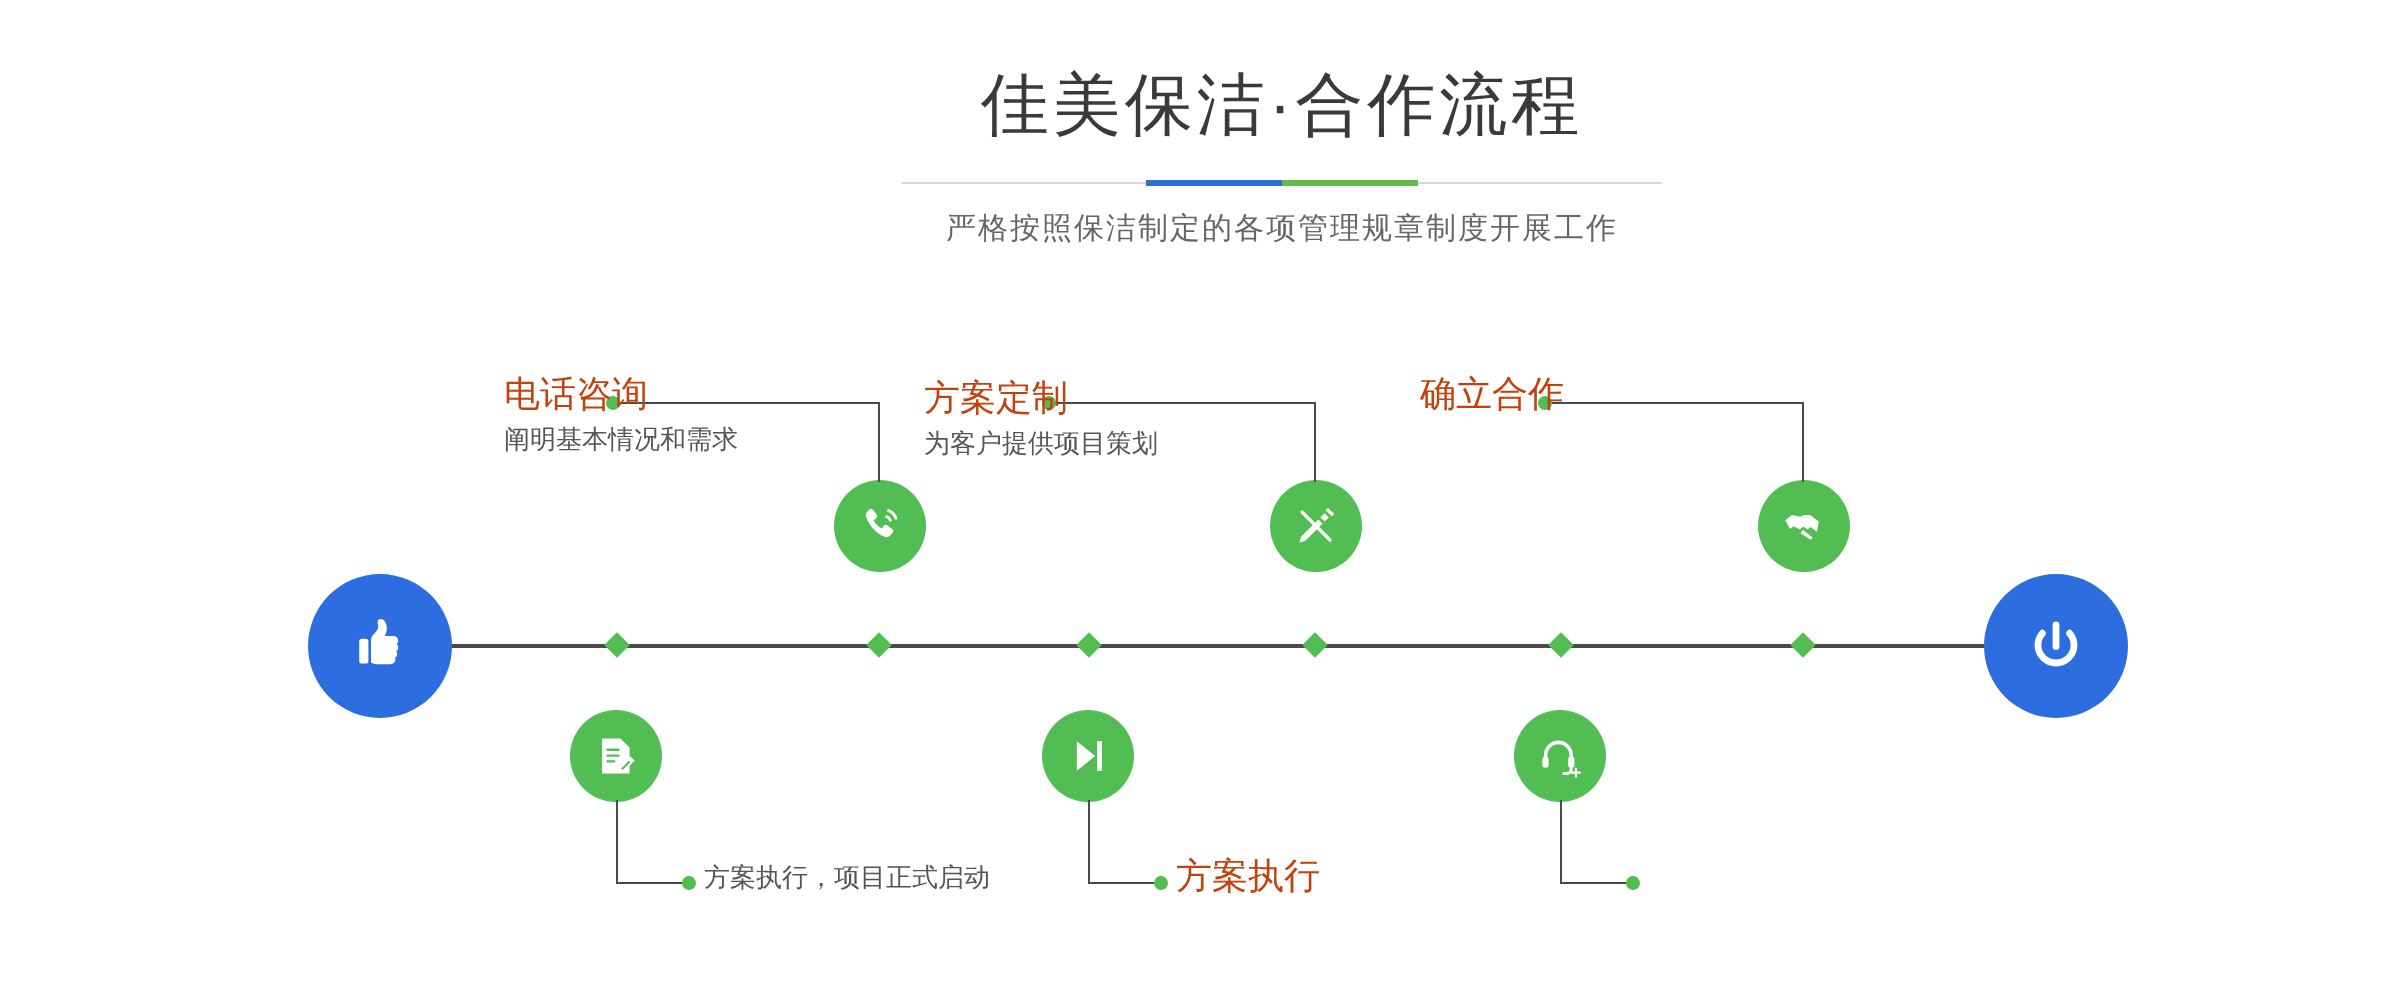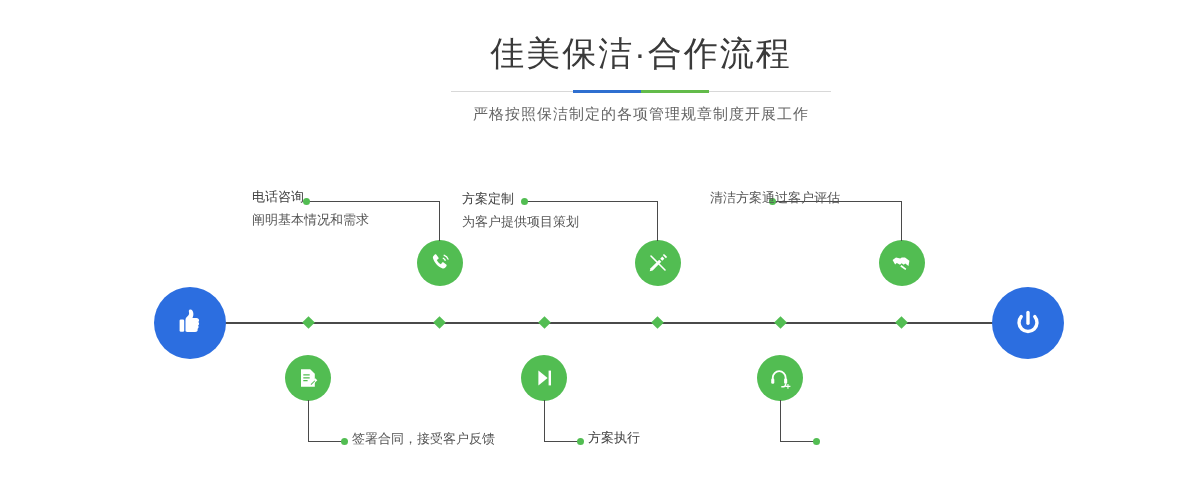--- a/index.html
+++ b/index.html
@@ -137,22 +137,22 @@
     height: 7px;
     border-radius: 50%;
     background: #52bd52;
   }
 
   .label {
     position: absolute;
     white-space: nowrap;
   }
   .label .lbl-title {
-    font-size: 13px;
-    color: #404040;
+    font-size: 18px;
+    color: #c2410c;
     line-height: 22px;
   }
   .label .lbl-desc {
     font-size: 13px;
     color: #555;
     line-height: 20px;
     margin-top: 2px;
   }
   .label.above { text-align: left; }
   .label.below { text-align: left; }
@@ -219,21 +219,21 @@
           <path fill="#ffffff" d="M13.8 17.6l5.4-5.4 2.1 2.1-5.4 5.4-2.6 0.6z"></path>
           <path fill="#52bd52" d="M14.6 18.3l3.9-3.9 0.7 0.7-3.9 3.9z"></path>
         </svg>
       </span>
     </div>
     <div class="diamond" style="left:304px; top:318px;"></div>
     <div class="connector conn-v" style="left:308px; top:400px; height:42px;"></div>
     <div class="connector conn-h" style="left:308px; top:441px; width:36px;"></div>
     <div class="arrow-dot" style="left:341px; top:438px;"></div>
     <div class="label below" style="left:352px; top:427px;">
-      <div class="lbl-desc">签署合同，接受客户反馈</div>
+      <div class="lbl-desc">方案执行，项目正式启动</div>
     </div>
 
     <div class="node" style="left:635px; top:240px;">
       <span>
         <svg width="24" height="24" viewBox="0 0 24 24" aria-hidden="true">
           <path fill="#ffffff" d="M4.6 17.3l8.6-8.6 2.1 2.1-8.6 8.6-3 0.9z"></path>
           <path fill="#ffffff" d="M14.2 7.7l2.1-2.1 2.1 2.1-2.1 2.1z"></path>
           <path fill="#ffffff" d="M16.8 4.1l1.2-1.2 3.1 3.1-1.2 1.2z"></path>
           <path fill="none" stroke="#ffffff" stroke-width="1.6" stroke-linecap="round" d="M5 5l14 14"></path>
         </svg>
@@ -270,21 +270,21 @@
           <path fill="#ffffff" d="M2.6 9.1l3.4-2.6 4.2 0.9 1.6-0.9h3.2l4.4 3.3-0.9 5.1-3.3-2.4-1.4 1.3-2.2-1.5-1.6 1.5-3.2-1.7-1.7 1.4z"></path>
           <path fill="#ffffff" d="M11.4 13.9l1.7 1.3 1.6 1.3 1.6 1.2-0.9 1.2-5.1-3.3z"></path>
         </svg>
       </span>
     </div>
     <div class="diamond" style="left:897px; top:318px;"></div>
     <div class="connector conn-v" style="left:901px; top:201px; height:40px;"></div>
     <div class="connector conn-h" style="left:773px; top:201px; width:128px;"></div>
     <div class="arrow-dot" style="left:769px; top:198px;"></div>
     <div class="label above" style="left:710px; top:186px;">
-      <div class="lbl-desc">清洁方案通过客户评估</div>
+      <div class="lbl-title">确立合作</div>
     </div>
 
     <div class="node" style="left:757px; top:355px;">
       <span>
         <svg width="24" height="24" viewBox="0 0 24 24" aria-hidden="true">
           <path fill="none" stroke="#ffffff" stroke-width="1.8" d="M4.8 13.2v-1.6a6.4 6.4 0 0 1 12.8 0v1.6"></path>
           <rect fill="#ffffff" x="3.2" y="12.4" width="3.1" height="5.4" rx="1.3"></rect>
           <rect fill="#ffffff" x="16.1" y="12.4" width="3.1" height="5.4" rx="1.3"></rect>
           <path fill="none" stroke="#ffffff" stroke-width="1.5" d="M17.6 17.6v0.9a2.2 2.2 0 0 1-2.2 2.2h-2.1"></path>
           <path fill="#ffffff" d="M19.4 17.9h1.1v1.9h1.9v1.1h-1.9v1.9h-1.1v-1.9h-1.9v-1.1h1.9z"></path>

